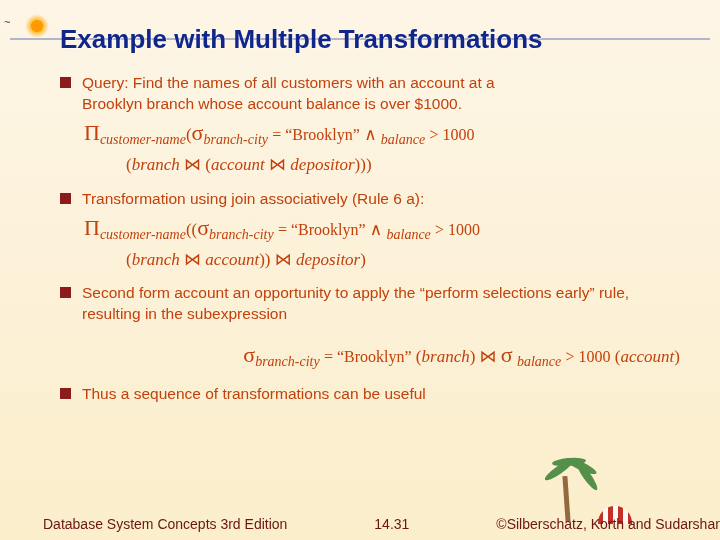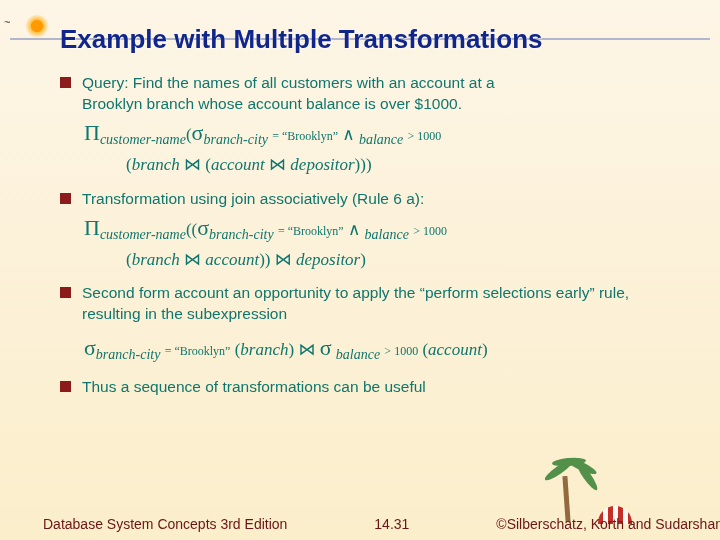--- a/index.html
+++ b/index.html
@@ -58,41 +58,41 @@
     list-style: none;
     padding: 0;
     margin: 0;
   }
   ul.bullets > li {
     margin-bottom: 12px;
     padding-left: 22px;
     position: relative;
     font-size: 15.5px;
     line-height: 1.35;
-    color: #0f766e;
+    color: #c2410c;
   }
   ul.bullets > li::before {
     content: "";
     position: absolute;
     left: 0;
     top: 4px;
     width: 11px;
     height: 11px;
     background: #8c1b1b;
   }
   .formula {
     font-family: "Times New Roman", serif;
     font-size: 17px;
     margin: 3px 0 3px 2px;
     line-height: 1.4;
   }
   .indent { padding-left: 42px; }
   .big { font-size: 22px; }
   .sub { font-size: 14px; font-style: italic; vertical-align: sub; }
-  .small { font-size: 12px; }
+  .small { font-size: 16px; }
   .ital { font-style: italic; }
   .footer {
     position: absolute;
     bottom: 8px;
     left: 0;
     width: 720px;
     display: flex;
     justify-content: space-between;
     padding: 0 20px;
     box-sizing: border-box;
@@ -177,21 +177,21 @@
           (<span class="ital">branch</span>
           <span>⋈</span>
           <span class="ital">account</span>))
           <span>⋈</span>
           <span class="ital">depositor</span>)
         </div>
       </li>
 
       <li>
         <span>Second form account an opportunity to apply the “perform selections early” rule, resulting in the subexpression</span>
-        <div class="formula" style="text-align:left; margin-top:8px;">
+        <div class="formula" style="text-align:right; margin-top:15px;">
           <span class="big">σ</span><span class="sub">branch-city</span>
           <span class="small">= “Brooklyn”</span>
           (<span class="ital">branch</span>)
           <span>⋈</span>
           <span class="big">σ</span>
           <span class="sub ital">balance</span>
           <span class="small">&gt; 1000</span>
           (<span class="ital">account</span>)
         </div>
       </li>

